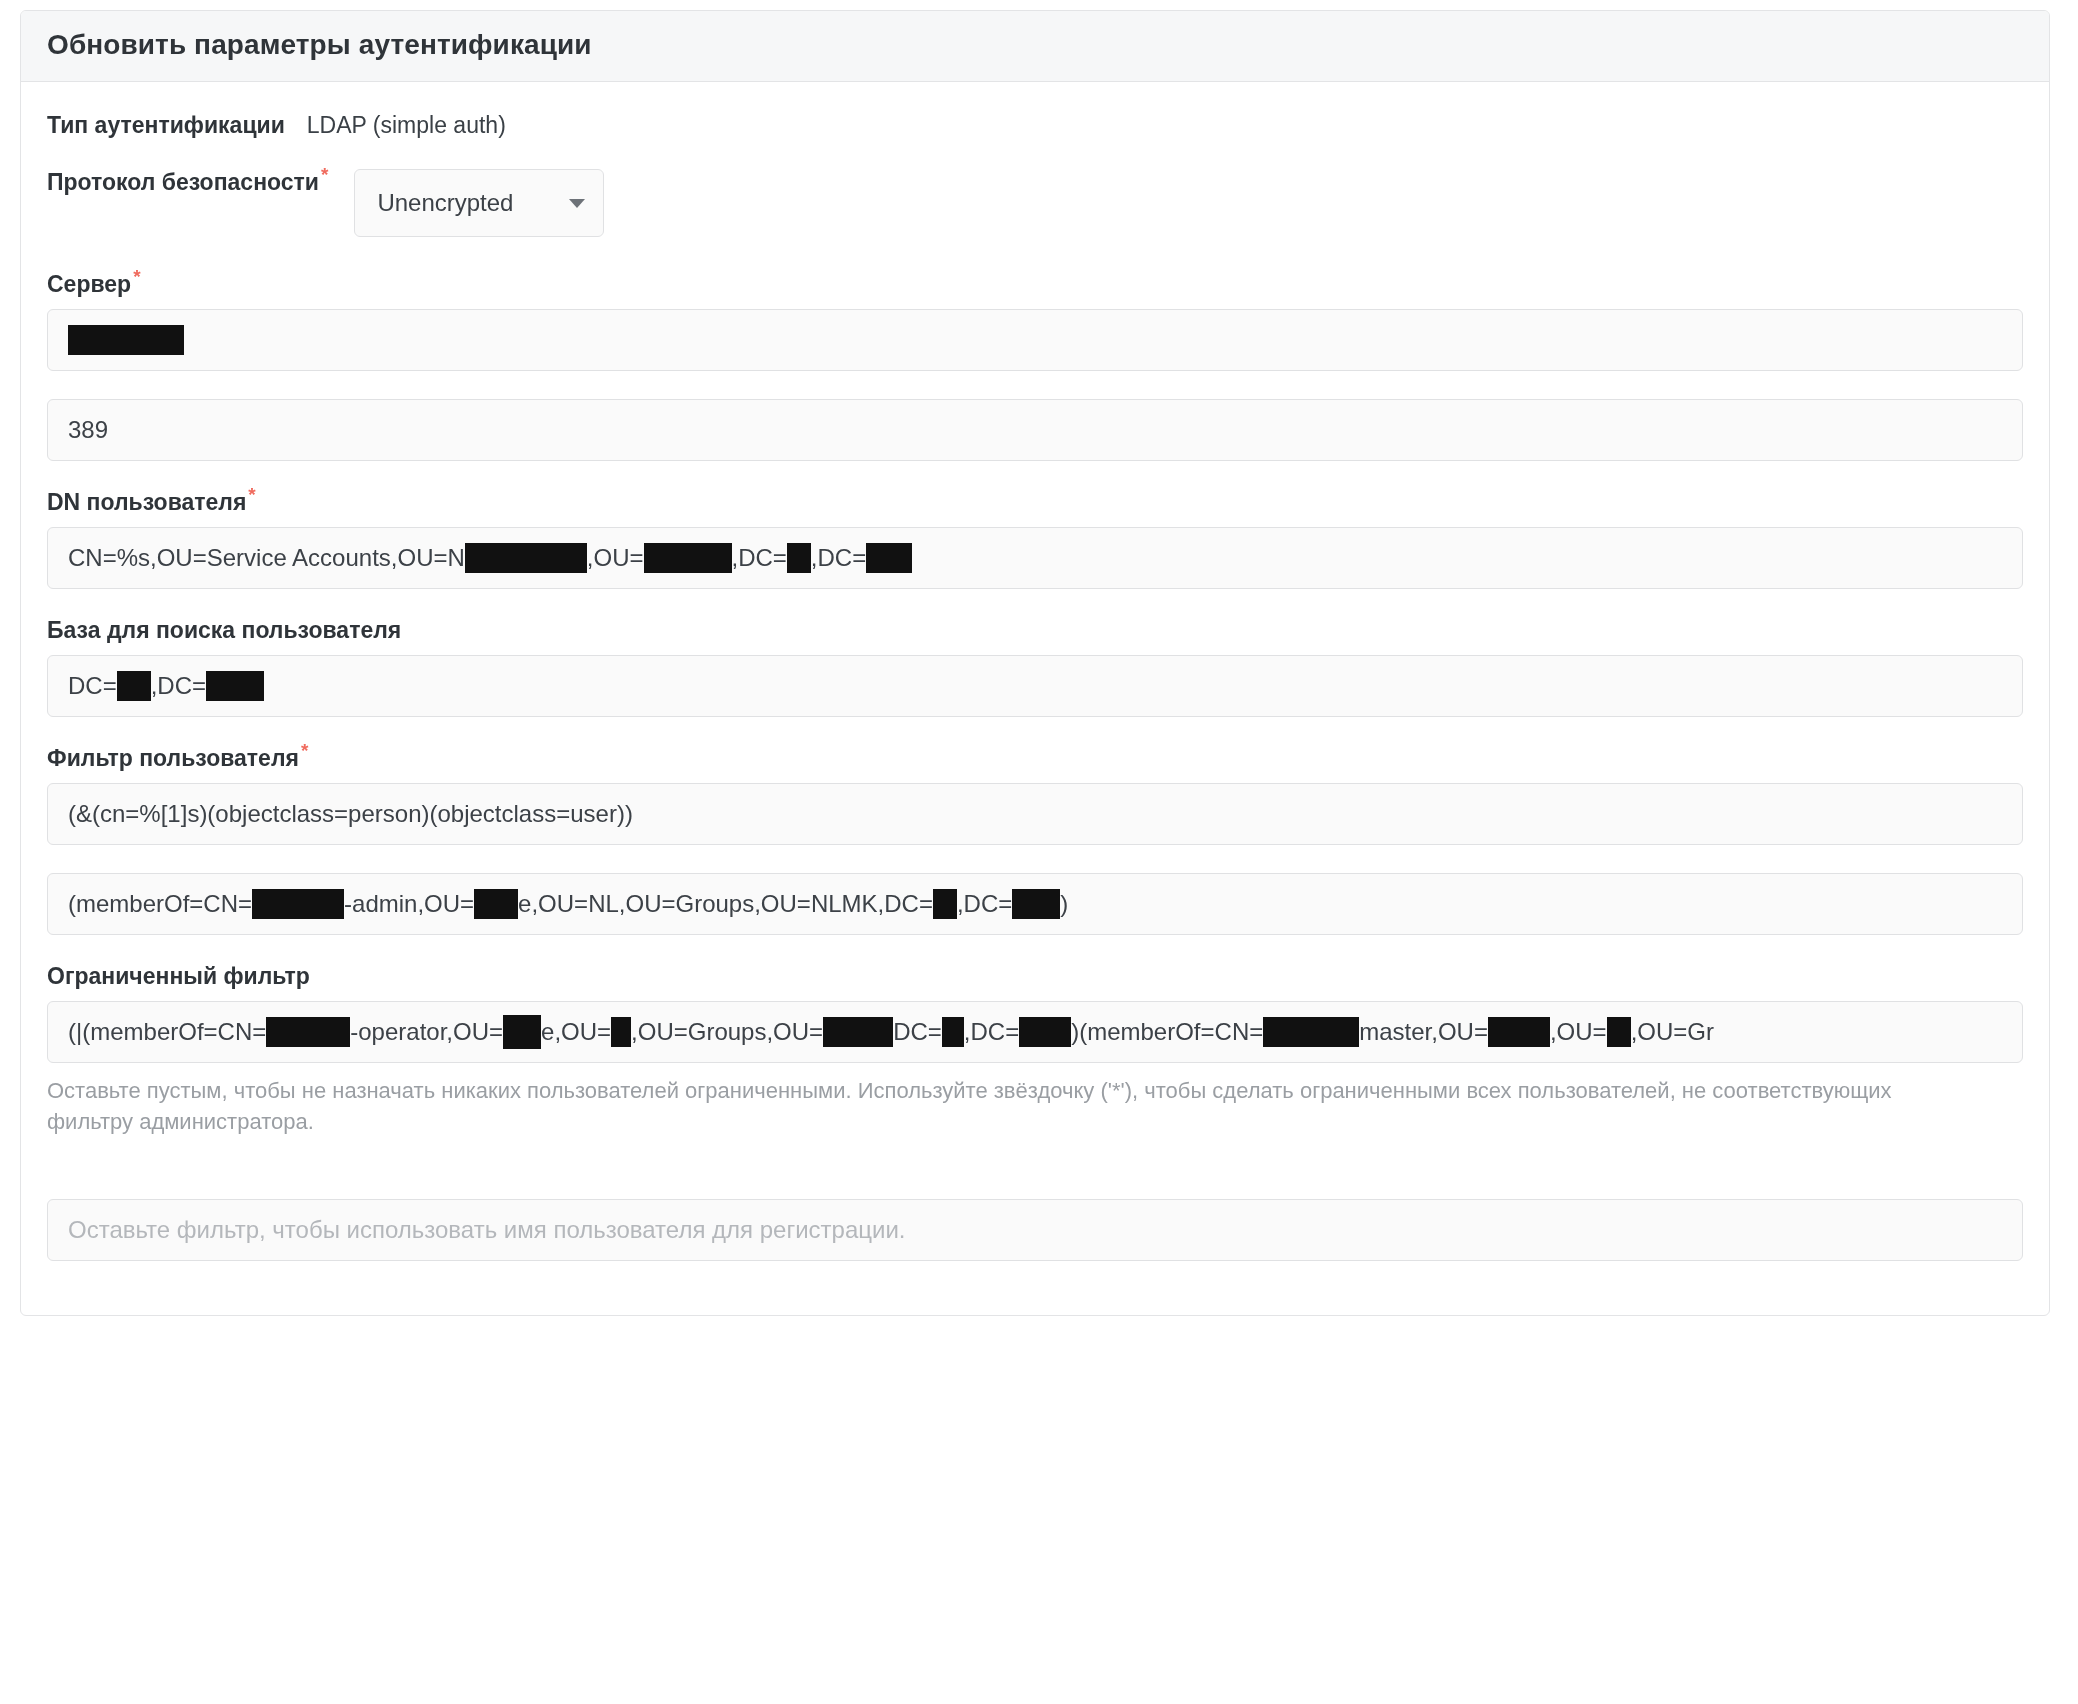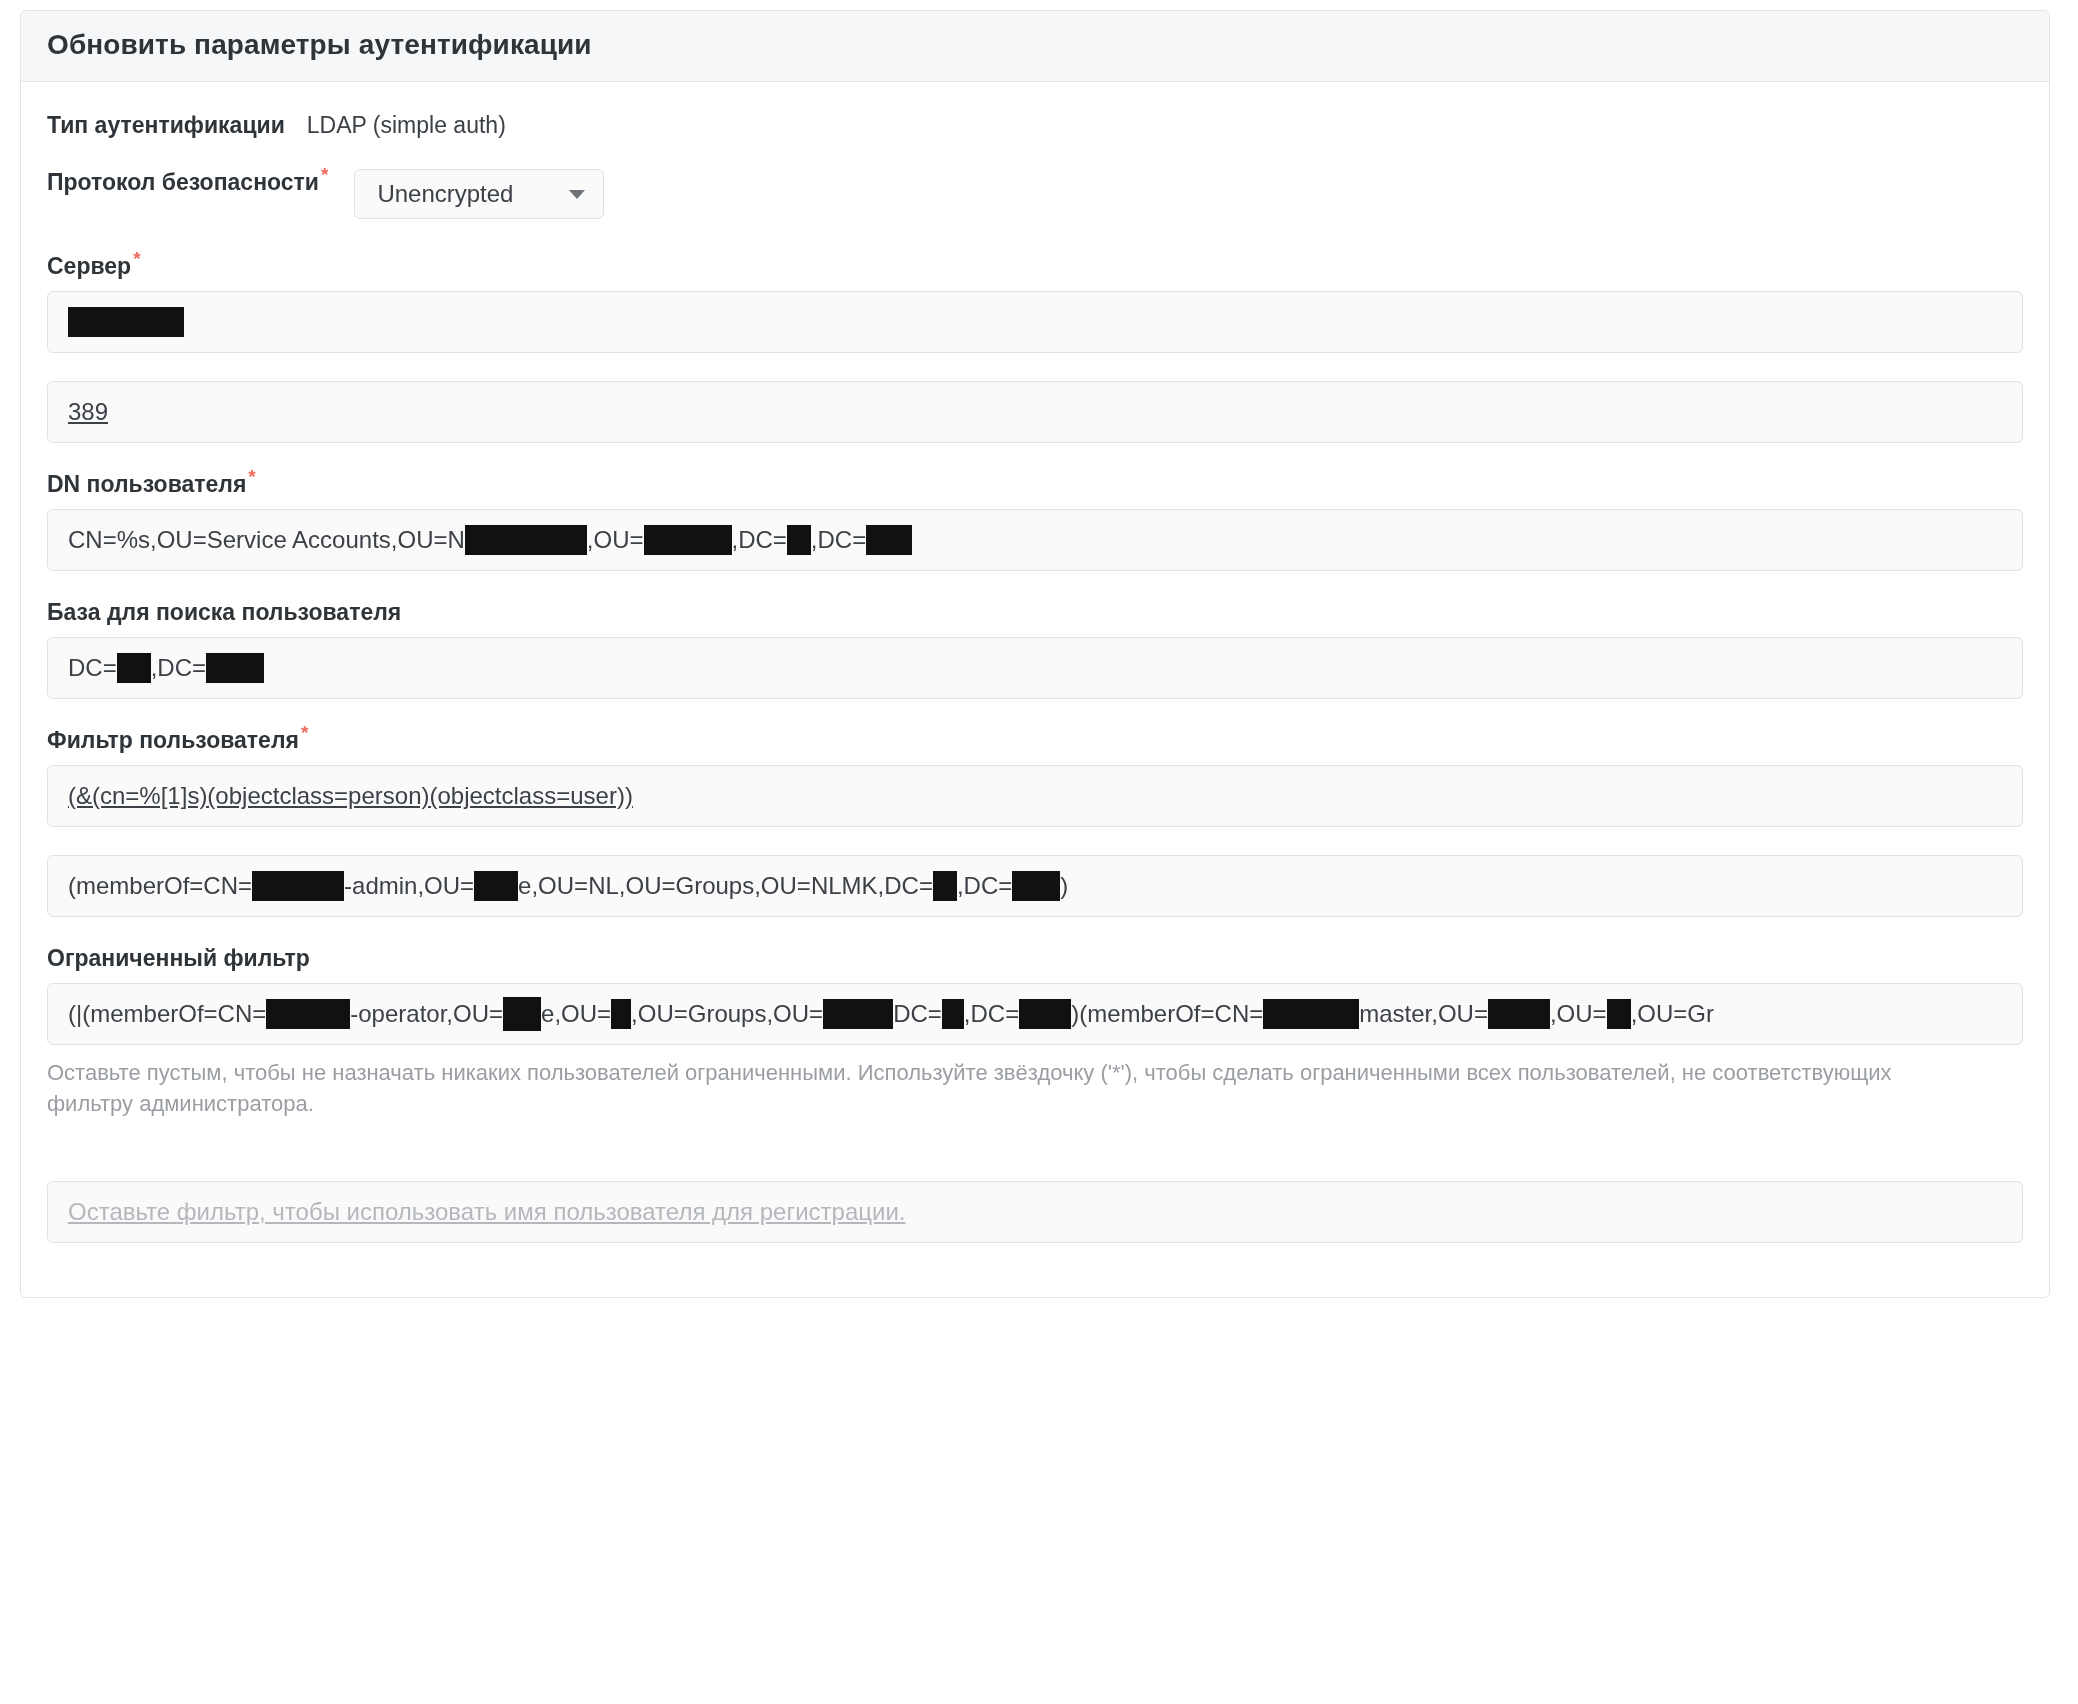--- a/index.html
+++ b/index.html
@@ -98,21 +98,20 @@
     line-height: 60px;
     background: #fafafa;
     border: 1px solid #e0e1e3;
     border-radius: 6px;
     font-size: 24px;
     color: #3c4147;
     padding: 0 20px;
     white-space: nowrap;
     overflow: hidden;
     font-family: "Liberation Sans", sans-serif;
-    text-decoration: underline;
   }
   .field.placeholder {
     color: #b4b7bb;
   }
 
   .field-name {
     width: 340px;
     height: 64px;
     line-height: 62px;
     background: #fafafa;
@@ -122,21 +121,21 @@
     box-sizing: border-box;
     padding: 0 16px;
     overflow: hidden;
     display: flex;
     align-items: center;
   }
 
   
   .select {
     margin-left: 26px;
-    height: 50px;
+    height: 68px;
     min-width: 250px;
     box-sizing: border-box;
     background: #fafafa;
     border: 1px solid #e0e1e3;
     border-radius: 6px;
     display: flex;
     align-items: center;
     justify-content: space-between;
     padding: 0 18px 0 22px;
   }

